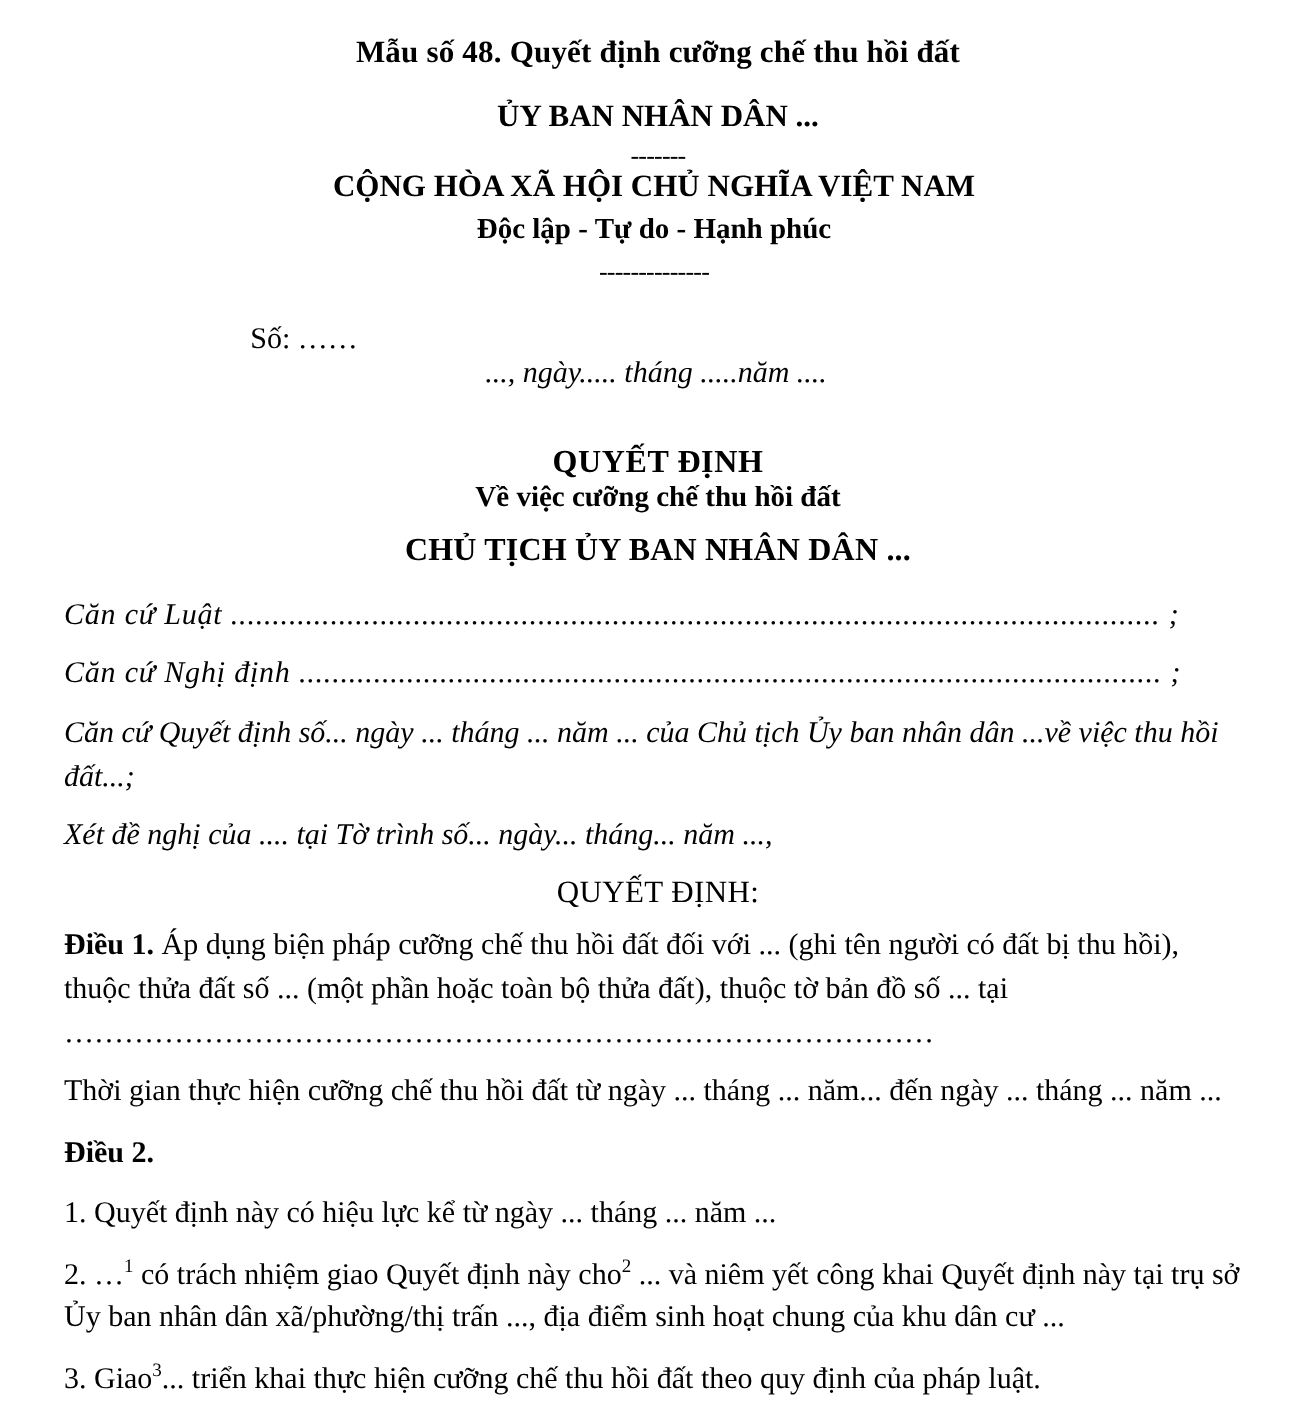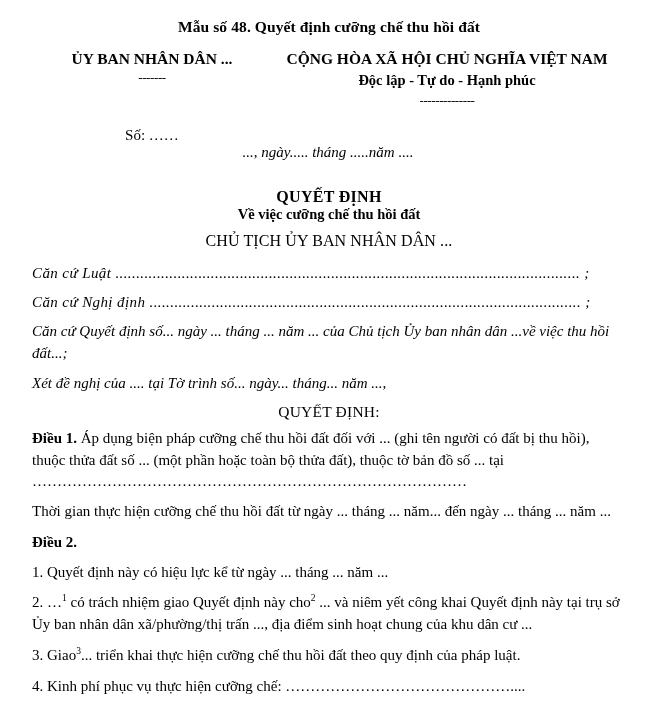--- a/index.html
+++ b/index.html
@@ -31,22 +31,23 @@
     font-weight: bold;
     font-size: 15.5px;
     line-height: 1.2;
     padding-top: 18px;
     letter-spacing: .1px;
   }
 
   
   .masthead {
     display: flex;
-    align-items: flex-start;
+    align-items: center;
     margin-top: 12px;
+    flex-direction: column;
   }
   .mast-left {
     width: 240px;
     text-align: center;
     flex: 0 0 auto;
   }
   .mast-right {
     flex: 1 1 auto;
     text-align: center;
     padding-right: 4px;
@@ -108,21 +109,21 @@
     font-weight: bold;
     font-size: 16px;
     letter-spacing: .3px;
   }
   .decision-sub {
     font-weight: bold;
     font-size: 14.5px;
     margin-top: 0;
   }
   .issuer {
-    font-weight: normal;
+    font-weight: bold;
     font-size: 16px;
     margin-top: 9px;
     letter-spacing: .1px;
   }
 
   
   .basis-list {
     margin-top: 12px;
   }
   .basis {

